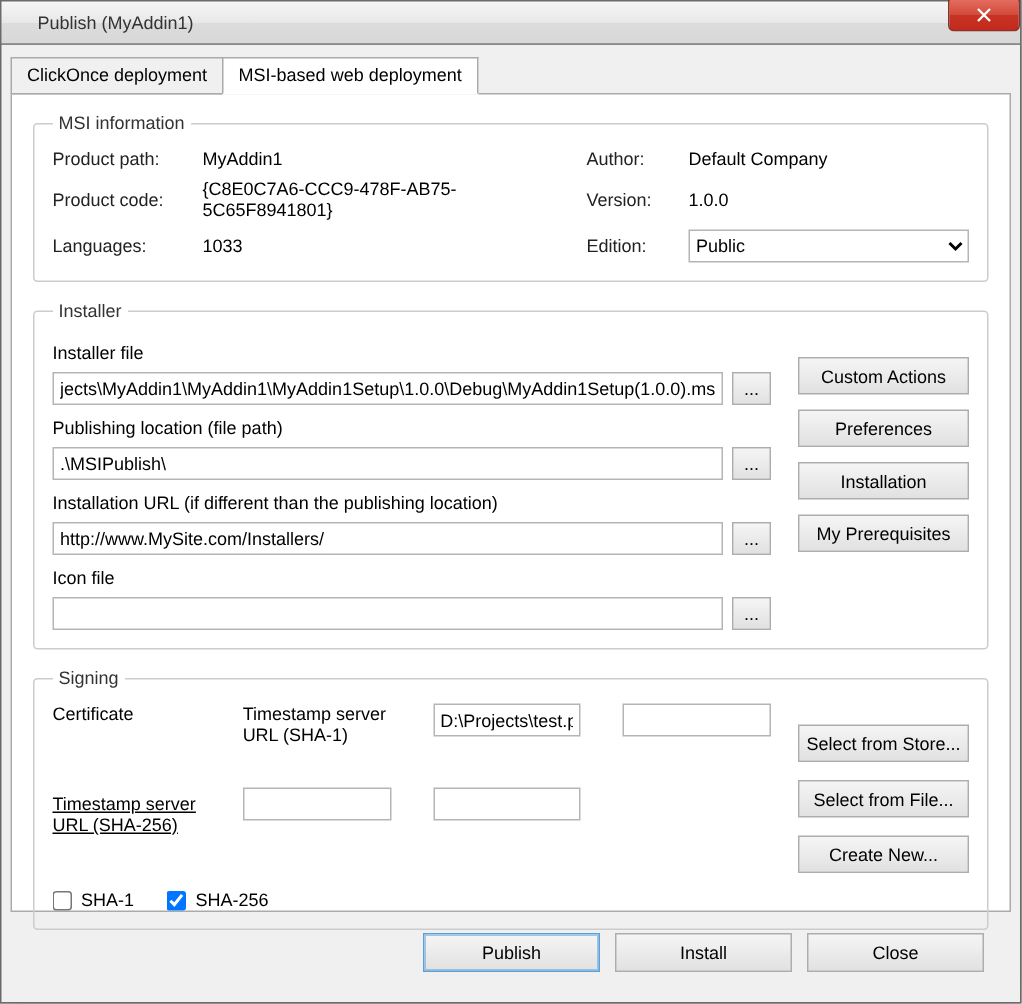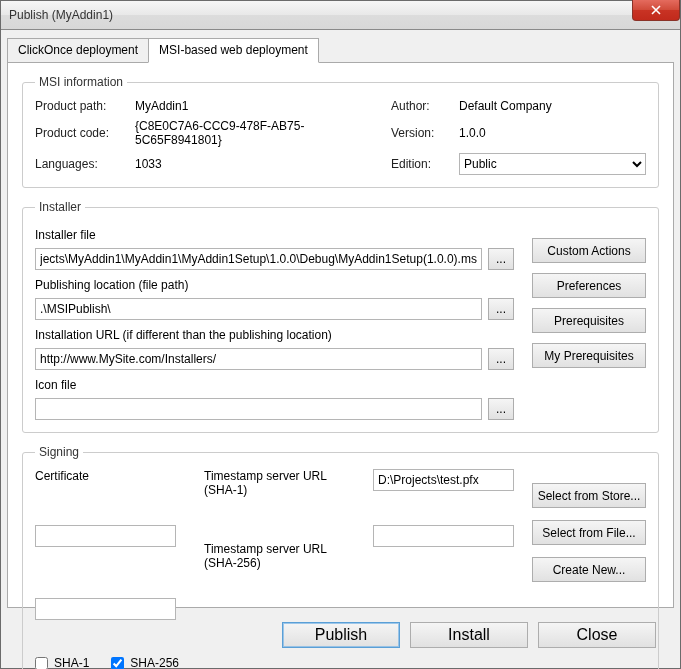--- a/index.html
+++ b/index.html
@@ -17,21 +17,21 @@
   background: #6b6b6b;
   padding: 1px;
   box-shadow: 0 0 20px rgba(0,0,0,0.5);
 }
 .titlebar {
   height: 29px;
   background: linear-gradient(to bottom, #f6f6f6 0%, #e8e8e8 50%, #dcdcdc 51%, #d8d8d8 100%);
   border-bottom: 1px solid #8a8a8a;
   display: flex;
   align-items: center;
-  padding-left: 8px;
+  padding-left: 24px;
   position: relative;
 }
 .titlebar-text {
   color: #333;
 }
 .close-btn {
   position: absolute;
   right: 0;
   top: -1px;
   width: 48px;
@@ -129,37 +129,37 @@
   background: linear-gradient(to bottom,#f5f5f5,#e1e1e1);
   cursor: pointer;
   font-size: 12px;
   text-align: center;
 }
 .installer-body { display: flex; gap: 18px; }
 .installer-left { flex: 1; display: flex; flex-direction: column; gap: 4px; }
 .installer-right { display: flex; flex-direction: column; gap: 10px; padding-top: 14px; }
 .field-label { margin-top: 4px; margin-bottom: 2px; }
 .signing-body { display: flex; gap: 18px; }
-.signing-left { flex: 1; display: grid; grid-template-columns: 1fr 1fr 1fr; column-gap: 22px; row-gap: 4px; gap: 28px; }
+.signing-left { flex: 1; display: grid; grid-template-columns: 1fr 1fr 1fr 1fr; column-gap: 22px; row-gap: 4px; gap: 28px; }
 .signing-right { display: flex; flex-direction: column; gap: 12px; padding-top: 14px; }
 .sha-row { grid-column: 1 / span 2; display: flex; gap: 22px; margin-top: 8px; align-items: center; }
 .sha-row label { display: flex; align-items: center; gap: 6px; cursor: pointer; }
 .bottom-buttons {
   display: flex;
   justify-content: flex-end;
   gap: 10px;
   padding: 14px 18px 0 0;
 }
 .main-btn {
   width: 118px;
   height: 26px;
   border: 1px solid #adadad;
   background: linear-gradient(to bottom,#f5f5f5,#e1e1e1);
   cursor: pointer;
-  font-size: 16px;
+  font-size: 12px;
 }
 .main-btn.primary {
   border: 1px solid #5a9fd6;
   box-shadow: inset 0 0 0 1px rgba(120,180,230,0.7);
 }
 </style>
 </head>
 <body>
 
 <div class="window">
@@ -228,36 +228,36 @@
 
             <div class="field-label">Icon file</div>
             <div class="row">
               <input type="text" class="field" value="" style="">
               <button class="browse-btn">...</button>
             </div>
           </div>
           <div class="installer-right">
             <button class="side-btn">Custom Actions</button>
             <button class="side-btn">Preferences</button>
-            <button class="side-btn">Prerequisites</button>
+            <button class="side-btn">Installation</button>
             <button class="side-btn">My Prerequisites</button>
           </div>
         </div>
       </fieldset>
 
       <fieldset>
         <legend>Signing</legend>
         <div class="signing-body">
           <div class="signing-left">
             <div>Certificate</div>
             <div>Timestamp server URL (SHA-1)</div>
             <input type="text" class="field" value="D:\Projects\test.pfx" style="">
             <input type="text" class="field" value="" style="">
 
-            <div style="margin-top:17px;">Timestamp server URL (SHA-256)</div>
+            <div style="margin-top:4px;text-decoration:underline;">Timestamp server URL (SHA-256)</div>
             <input type="text" class="field" value="" style="">
             <input type="text" class="field" value="" style="">
 
             <div class="sha-row">
               <label>
                 <input type="checkbox" style="">
                 <span>SHA-1</span>
               </label>
               <label>
                 <input type="checkbox" checked="" style="">

